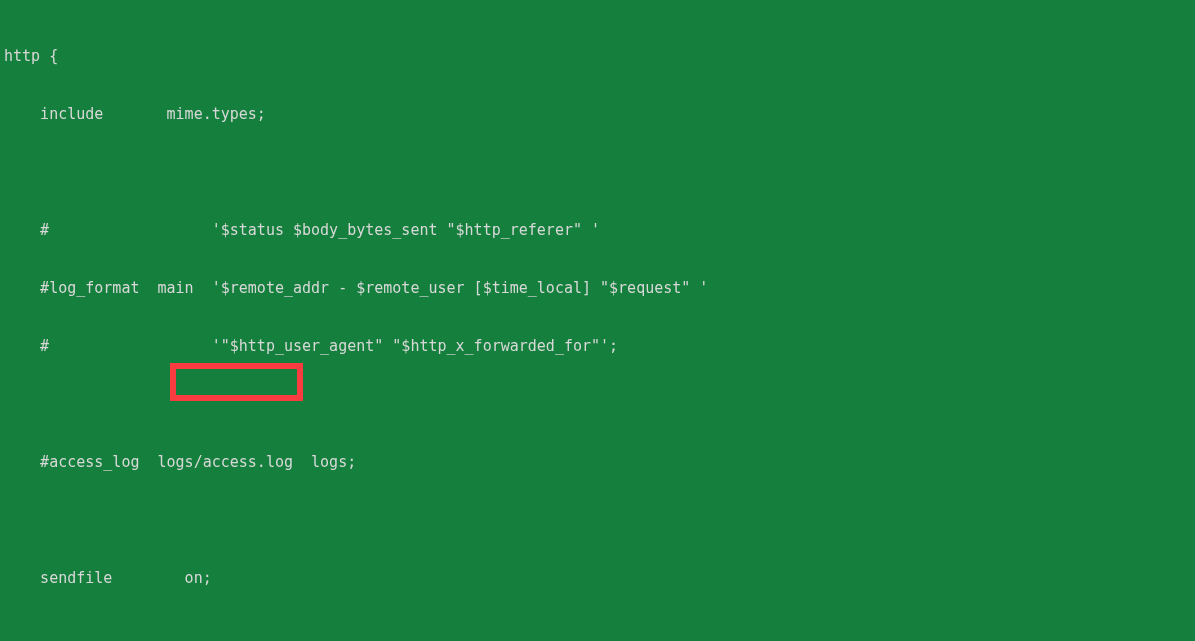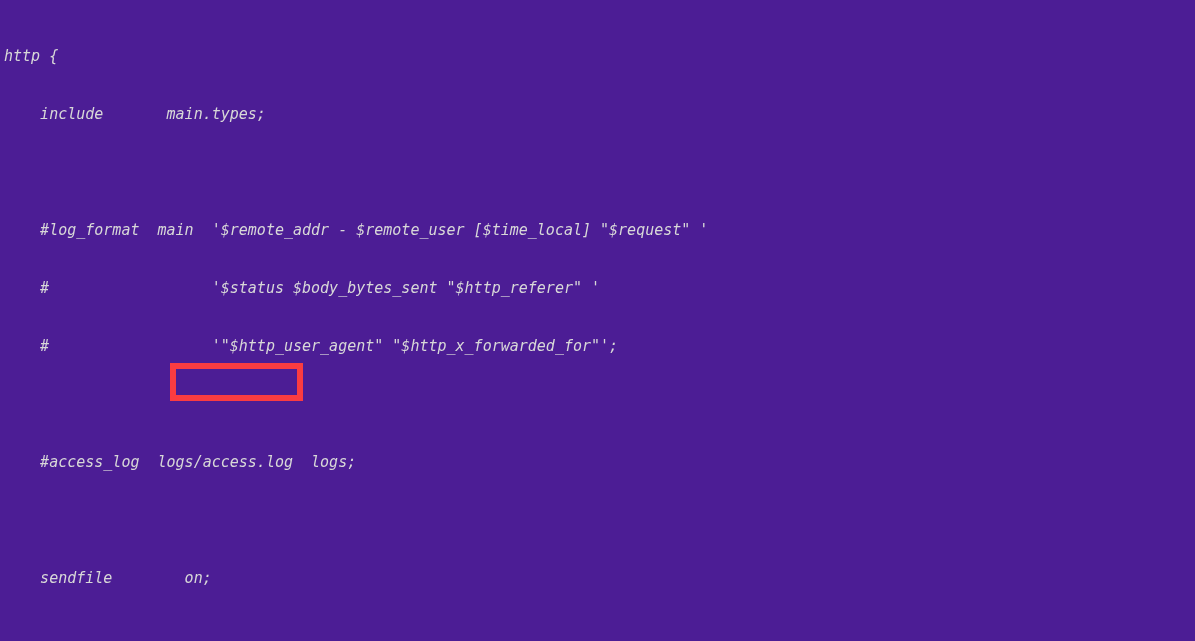--- a/index.html
+++ b/index.html
@@ -47,28 +47,28 @@
     height: 38px;
     border: 6px solid #fa3c41;
     box-sizing: border-box;
     pointer-events: none;
     z-index: 5;
   }
 </style>
 </head>
 <body style="background: rgb(0, 0, 0);">
 
-<div id="editor" style="background: #4c1d95; font-style: italic;">
+<div id="editor" style="background: #15803d;">
 
   <div class="code-area" style="color: rgb(216, 216, 216);">
     <div class="line">http {</div>
-    <div class="line">    include       main.types;</div>
+    <div class="line">    include       mime.types;</div>
     <div class="line blank"></div>
+    <div class="line">    #                  '$status $body_bytes_sent "$http_referer" '</div>
     <div class="line">    #log_format  main  '$remote_addr - $remote_user [$time_local] "$request" '</div>
-    <div class="line">    #                  '$status $body_bytes_sent "$http_referer" '</div>
     <div class="line">    #                  '"$http_user_agent" "$http_x_forwarded_for"';</div>
     <div class="line blank"></div>
     <div class="line">    #access_log  logs/access.log  logs;</div>
     <div class="line blank"></div>
     <div class="line">    sendfile        on;</div>
     
     
     
     
     

